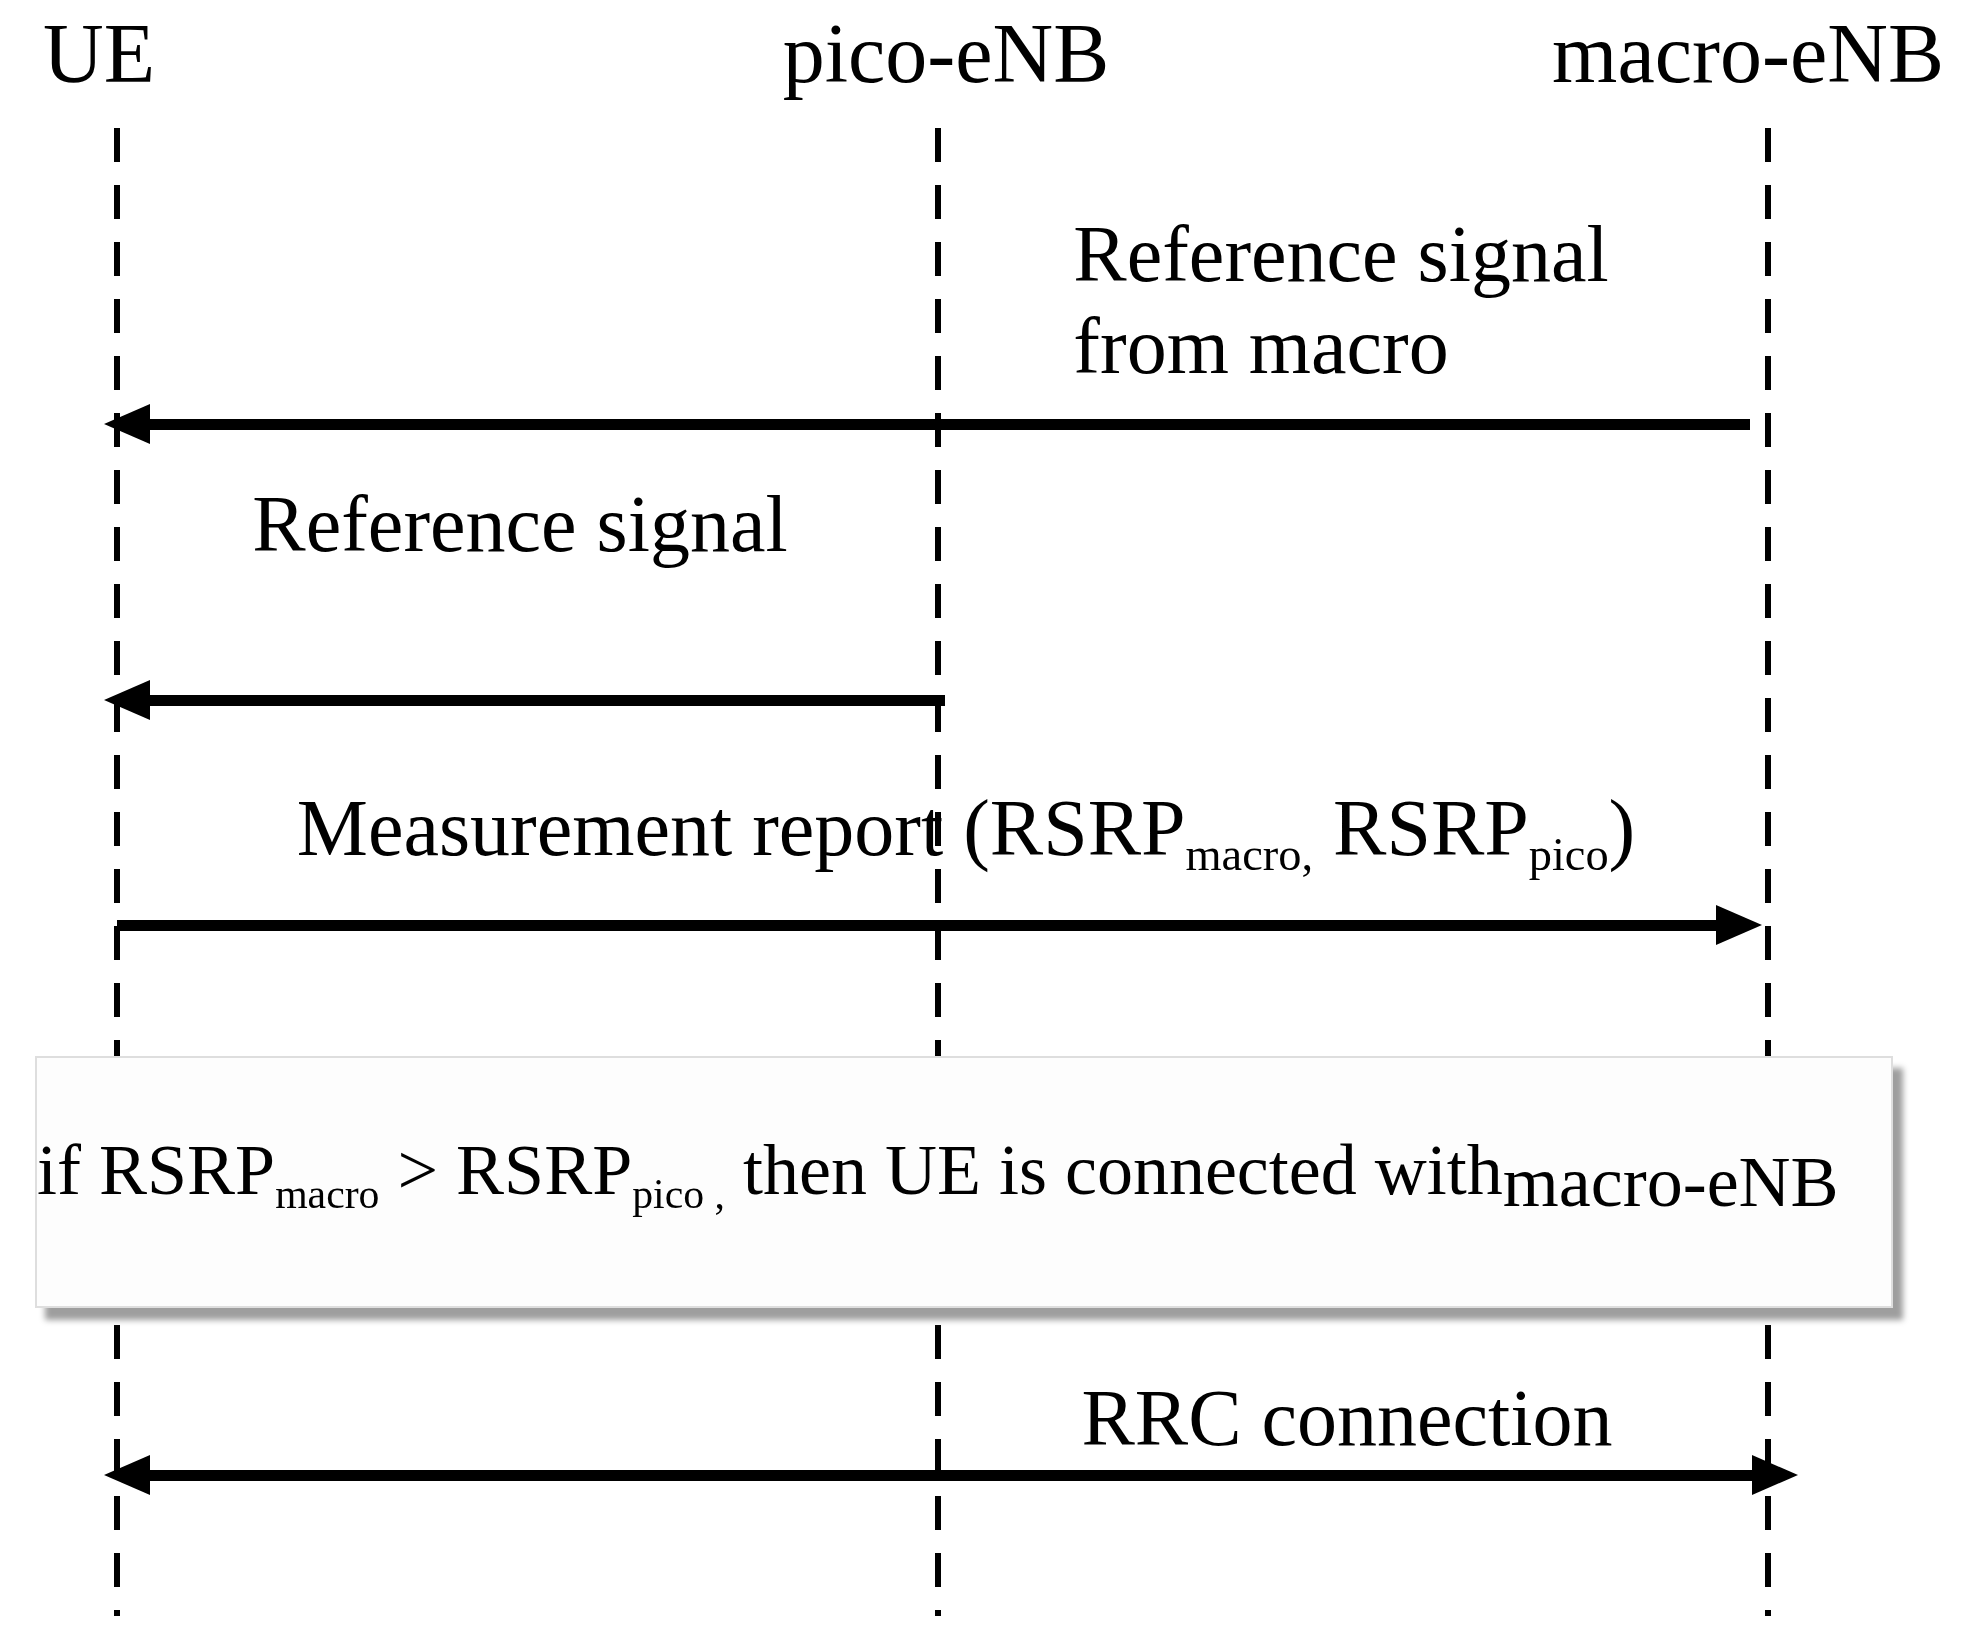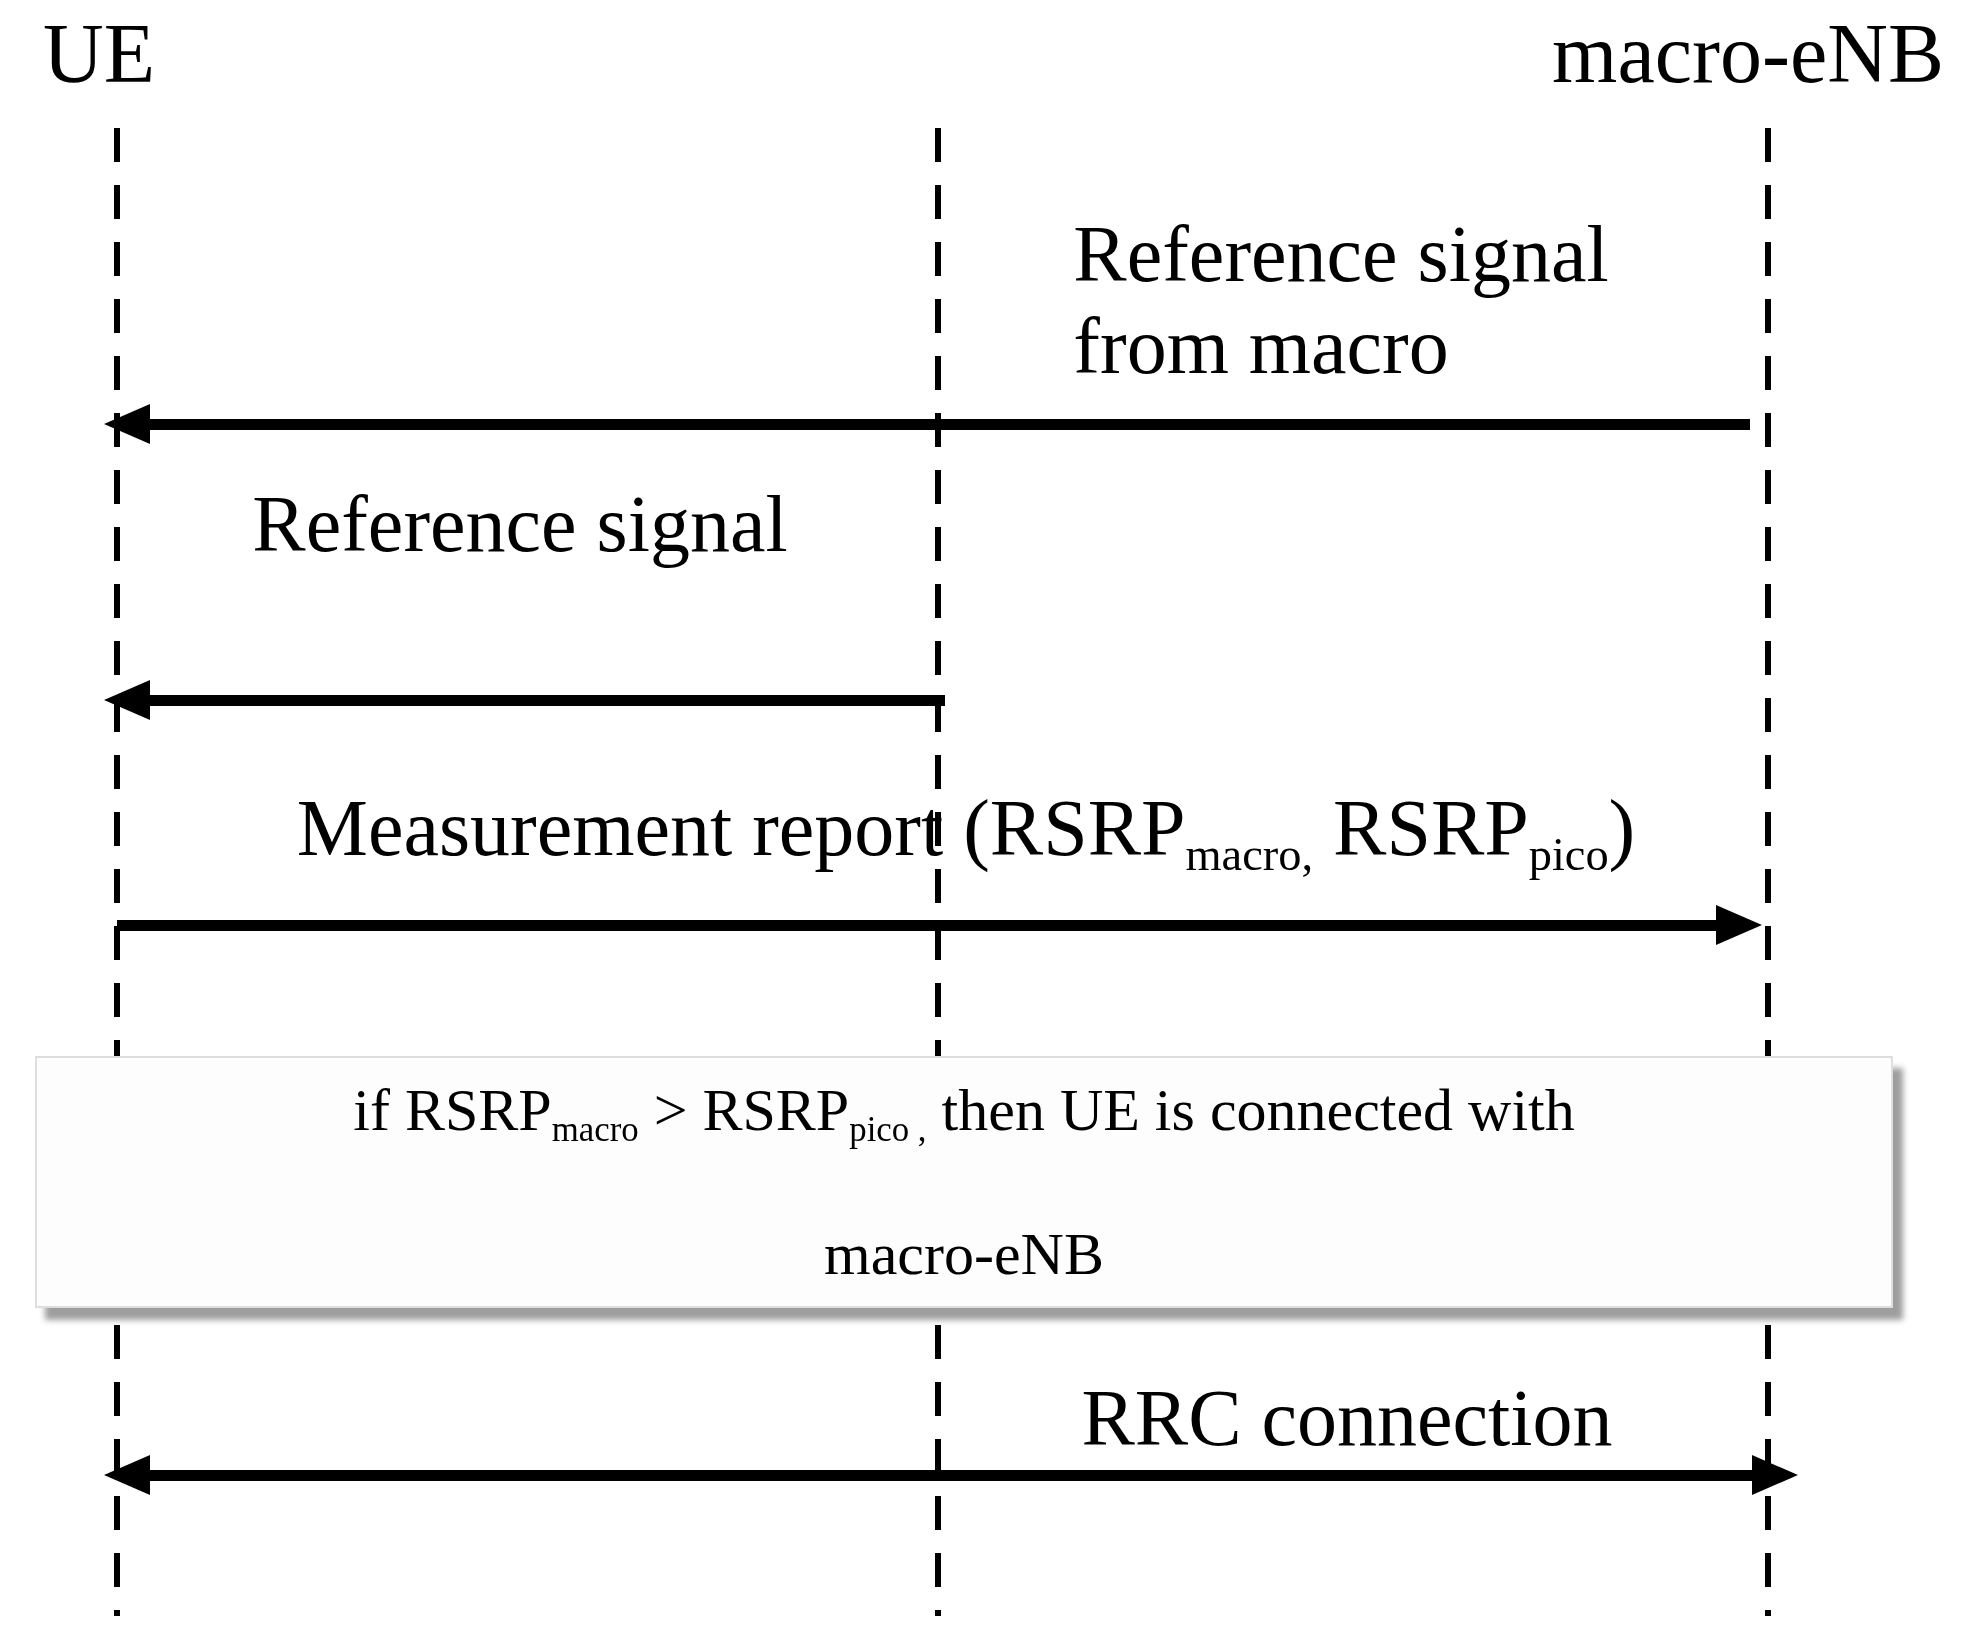--- a/index.html
+++ b/index.html
@@ -95,37 +95,38 @@
 
   
   .condition-box{
     position:absolute;
     left:35px;top:1056px;
     width:1858px;height:252px;
     background:var(--box-bg,#fdfdfd);
     border:2px solid var(--box-border,#dedede);
     box-shadow:10px 12px 6px var(--box-shadow,#9e9e9e);
     display:flex;
-    flex-direction:column;
-    justify-content:space-between;
+    flex-direction:row;
+    justify-content:flex-start;
     align-items:center;
     text-align:center;
-    font-size:60px;
+    font-size:72px;
     line-height:104px;
     z-index:3;
     box-sizing:border-box;
     white-space:nowrap;
   }
 </style>
 </head>
 <body>
 
 <div id="canvas">
 
   <div class="actor-label actor-ue">UE</div>
+  <div class="actor-label actor-pico">pico-eNB</div>
   <div class="actor-label actor-macro">macro-eNB</div>
 
   <div class="lifeline lifeline-ue"></div>
   <div class="lifeline lifeline-pico"></div>
   <div class="lifeline lifeline-macro"></div>
 
   <div class="msg-label label-ref-macro">
     <div>Reference signal</div>
     <div>from macro</div>
   </div>

